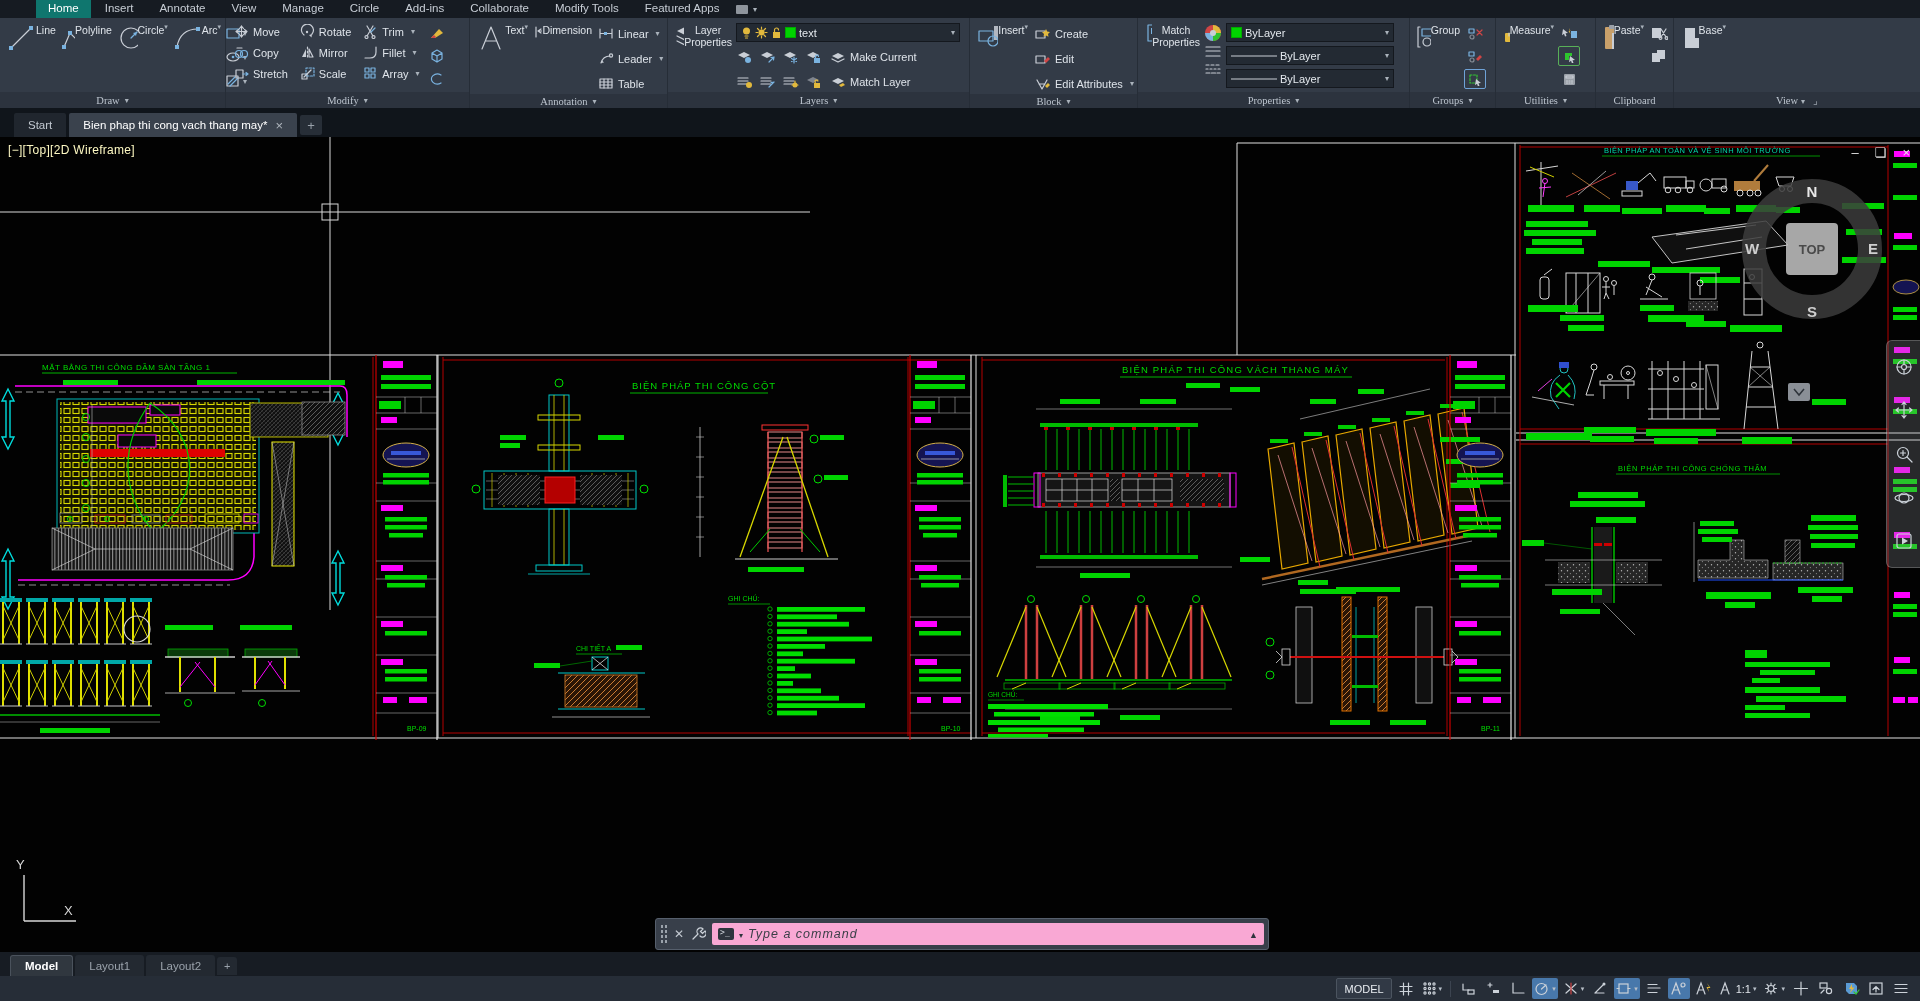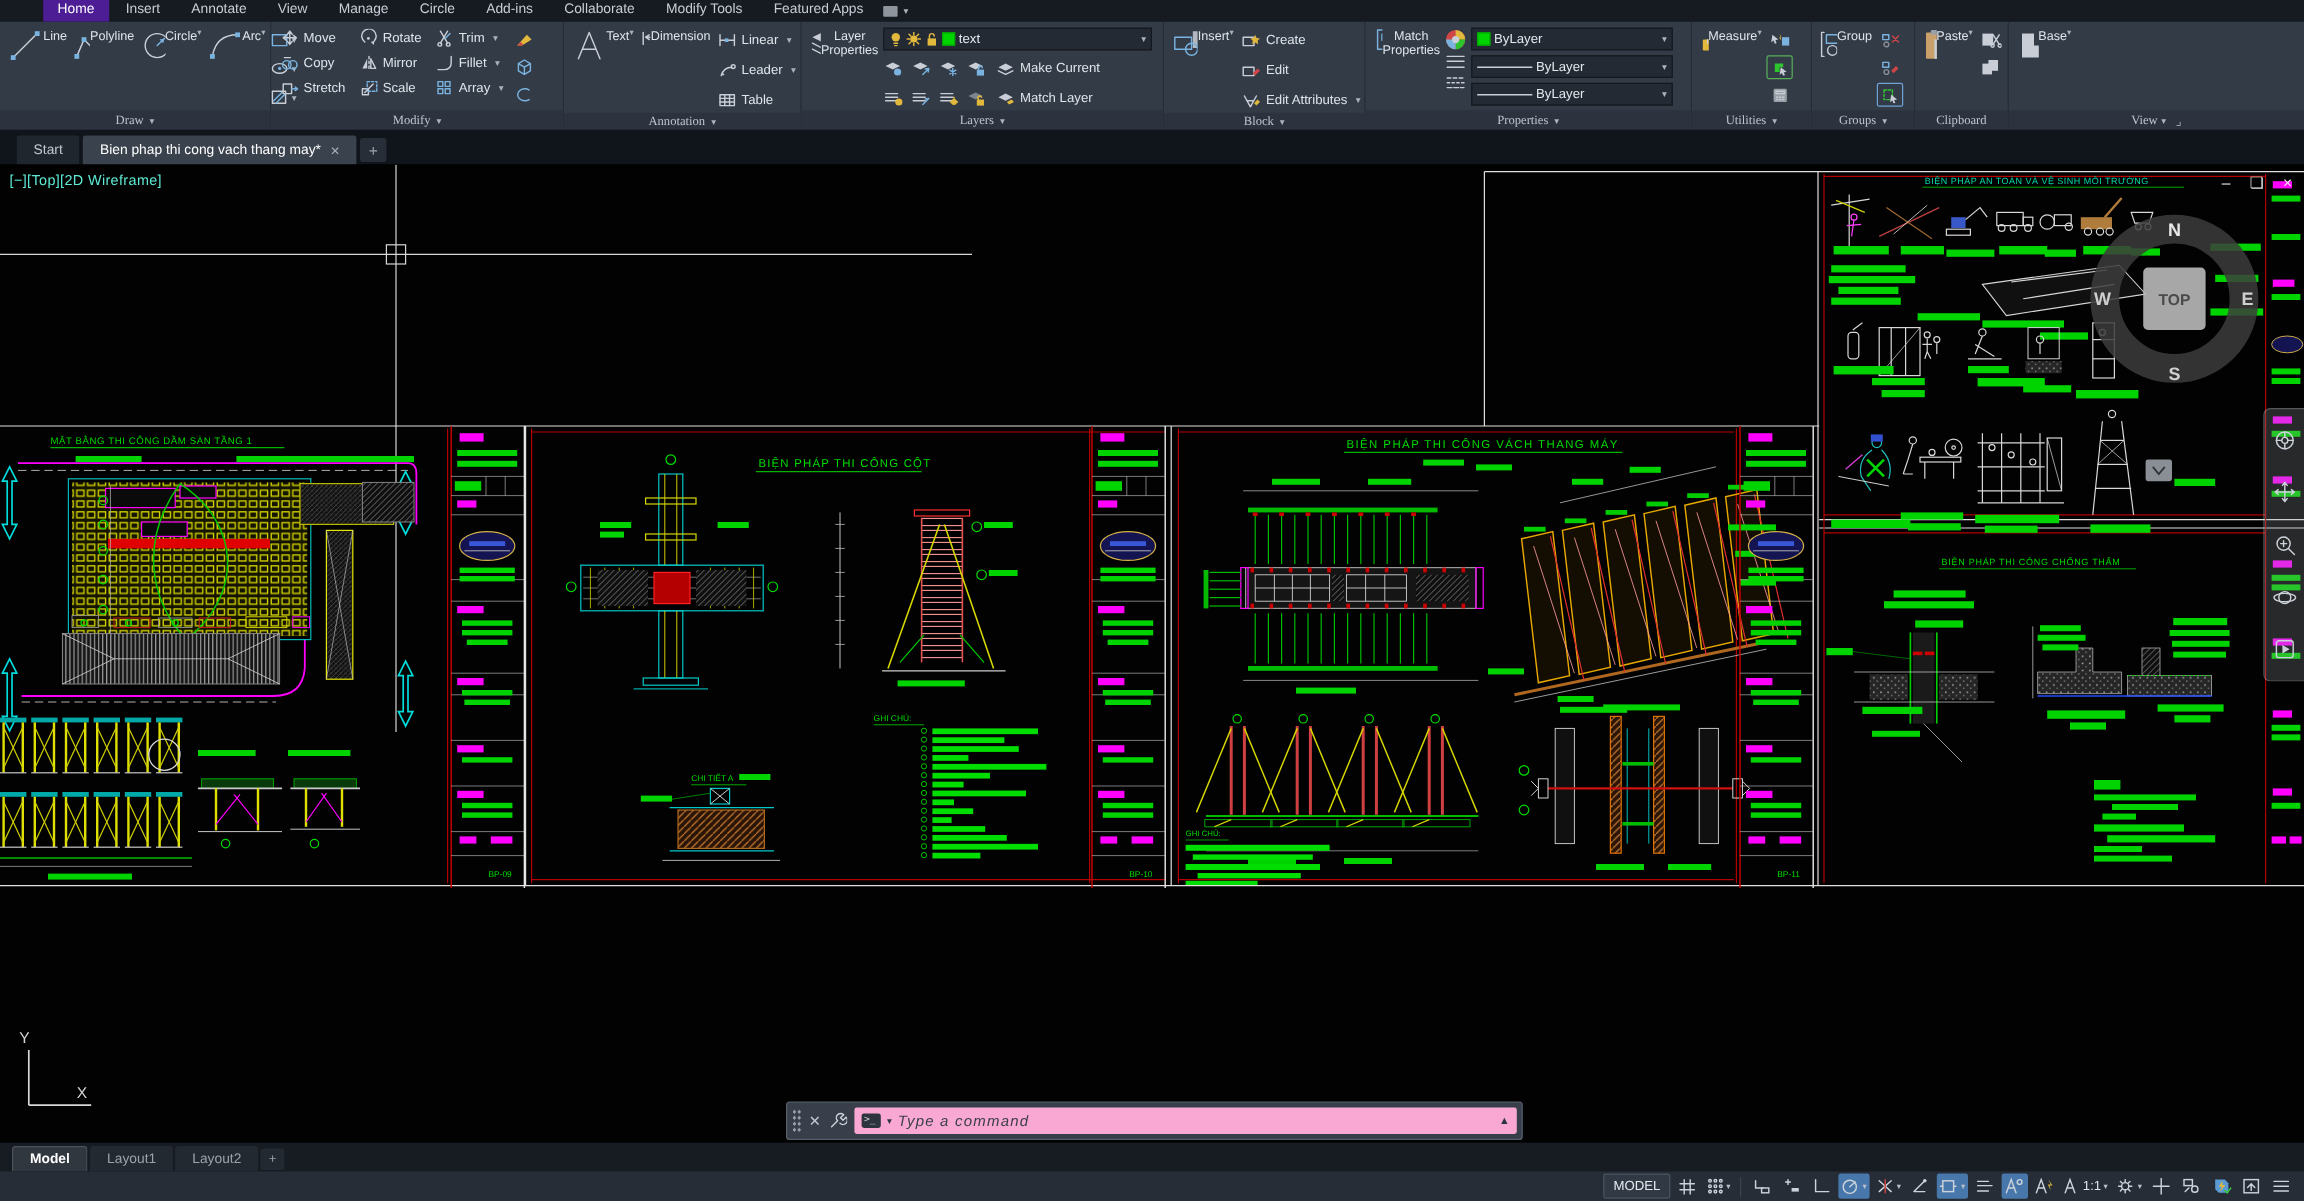--- a/index.html
+++ b/index.html
@@ -3,21 +3,21 @@
 <meta charset="utf-8">
 <style>
   html,body{margin:0;padding:0;background:#000;}
   *{box-sizing:border-box;}
   .app{position:relative;width:1920px;height:1001px;overflow:hidden;background:#05070a;
        font-family:"Liberation Sans",sans-serif;color:#dfe4ea;font-size:11px;}
 
   
   .tabbar{height:18px;background:#161b22;display:flex;align-items:stretch;padding-left:36px;gap:2px;}
   .rtab{padding:2px 12px 1px;color:#c7cdd5;cursor:default;font-size:11.5px;}
-  .rtab.active{background:#4c1d95;color:#fff;}
+  .rtab.active{background:#0f766e;color:#fff;}
   .tab-widget{width:26px;display:flex;align-items:center;justify-content:center;gap:2px;color:#9aa2ab;}
   .tab-widget .box{width:12px;height:9px;background:#8f959d;border-radius:1px;}
   .dd::after{content:"▾";font-size:8px;color:#aab2bb;margin-left:3px;}
 
   
   .ribbon{height:90px;background:#333b47;display:flex;align-items:stretch;}
   .panel{display:flex;flex-direction:column;border-right:1px solid #262d37;position:relative;}
   .panel-body{flex:1;display:flex;align-items:flex-start;padding:3px 6px 0;gap:4px;}
   .panel-label{height:16px;background:#2c333e;color:#bdc5cf;display:flex;align-items:center;justify-content:center;
                font-size:10.5px;gap:2px;font-family:Liberation Serif, serif;}
@@ -44,21 +44,21 @@
   .filetabs{height:29px;background:#10151b;display:flex;align-items:flex-end;padding-left:14px;gap:3px;}
   .ftab{height:24px;display:flex;align-items:center;padding:0 14px;background:#20262e;color:#c2c9d1;
         border-radius:2px 2px 0 0;font-size:11.5px;gap:8px;}
   .ftab.active{background:#3a424d;color:#fff;}
   .ftab .close::after{content:"×";color:#aeb5bd;font-size:13px;}
   .plus-tab{width:22px;height:20px;background:#272e37;border-radius:2px;display:flex;align-items:center;justify-content:center;margin-bottom:2px;}
   .plus-tab::after{content:"+";color:#9aa2ab;font-size:13px;}
 
   
   .canvas{position:relative;width:1920px;height:815px;background:#020202;overflow:hidden;}
-  .vp-label{position:absolute;left:8px;top:6px;color:#5eead4;font-size:12px;letter-spacing:.3px;}
+  .vp-label{position:absolute;left:8px;top:6px;color:#fef9c3;font-size:12px;letter-spacing:.3px;}
   .win-controls{position:absolute;right:10px;top:8px;display:flex;gap:16px;color:#e8e8e8;font-size:13px;}
   .navbar{position:absolute;right:0;top:203px;width:34px;height:228px;background:rgba(150,156,163,.26);
           border:1px solid rgba(255,255,255,.22);border-right:none;border-radius:6px 0 0 6px;
           display:flex;flex-direction:column;align-items:center;justify-content:space-around;padding:4px 0;}
   .ucs{position:absolute;left:12px;top:700px;}
   
   .cmdwrap{position:absolute;left:655px;top:781px;width:614px;height:32px;background:#383f4a;
            border:1px solid #565f6c;border-radius:3px;display:flex;align-items:center;padding:2px 4px;gap:6px;}
   .cmd-grip{width:8px;height:20px;background-image:radial-gradient(#9aa2ab 1px,transparent 1.2px);
             background-size:4px 5px;}
@@ -497,58 +497,20 @@
               <span class="flex">ByLayer</span>
               <span class="car">▾</span>
             </div>
         </div>
       </div>
       <div class="panel-label dd">
           <span>Properties</span>
         </div>
     </div>
 
-    <div class="panel" style="width:100px">
-      <div class="panel-body">
-        <div class="bigbtn" style="width:52px">
-          <svg class="ic" width="34" height="28">
-              <rect class="fy" x="3" y="10" width="28" height="9" rx="1"></rect>
-              <path d="M7 10 v3 M11 10 v4 M15 10 v3 M19 10 v4 M23 10 v3 M27 10 v4" stroke="#5a4a10"></path>
-            </svg>
-          <span class="lbl">Measure</span>
-          <span class="caret">▾</span>
-        </div>
-        <div class="iconcol">
-          <div class="iconbtn">
-              <svg class="ic" width="17" height="13">
-                <path class="fw" d="M2 2 l5 4 l-2.5 .3 l1 2.7 l-1.5 .5 l-1-2.7 l-2 1.5 z"></path>
-                <path class="fy" d="M8 1 l1.5 3 l-2 0 l2 3"></path>
-                <rect class="fb" x="10" y="4" width="6" height="7"></rect>
-              </svg>
-            </div>
-          <div class="iconbtn" style="border:1px solid #58b058;border-radius:2px">
-              <svg class="ic" width="15" height="13">
-                <path class="fg" d="M3 3 h7 v3 h-3 v4 h-4 z"></path>
-                <path class="fw" d="M8 6 l5 4 l-2.5 .3 l1 2.7 l-1.5 .5 l-1-2.7 l-2 1.5 z"></path>
-              </svg>
-            </div>
-          <div class="iconbtn">
-              <svg class="ic" width="15" height="13">
-                <rect class="fgy" x="2" y="1" width="11" height="11" rx="1"></rect>
-                <rect x="4" y="3" width="7" height="2" fill="#2a2f36" stroke="none"></rect>
-                <path d="M4.5 8 h1 M7 8 h1 M9.5 8 h1 M4.5 10 h1 M7 10 h1 M9.5 10 h1" stroke="#2a2f36"></path>
-              </svg>
-            </div>
-        </div>
-      </div>
-      <div class="panel-label dd">
-          <span>Utilities</span>
-        </div>
-    </div>
-
     <div class="panel" style="width:86px">
       <div class="panel-body">
         <div class="bigbtn" style="width:44px">
           <svg class="ic" width="32" height="30">
               <path d="M4 4 H2 V24 H4 M24 4 H26 V24 H24"></path>
               <rect class="b" x="6" y="6" width="11" height="7"></rect>
               <circle cx="11" cy="19" r="4"></circle>
               <path class="fy" d="M20 2 l1.6 3.4 l3.6 .5 l-2.6 2.6 l.6 3.6 l-3.2-1.7 l-3.2 1.7 l.6-3.6 l-2.6-2.6 l3.6-.5 z"></path>
             </svg>
           <span class="lbl">Group</span>
@@ -571,20 +533,58 @@
           <div class="iconbtn" style="border:1px solid #6fa3d8;border-radius:2px">
               <svg class="ic" width="15" height="13">
                 <rect class="g" x="2" y="2" width="7" height="8" stroke-dasharray="2 1.5"></rect>
                 <path class="fw" d="M8 6 l5 4 l-2.5 .3 l1 2.7 l-1.5 .5 l-1-2.7 l-2 1.5 z"></path>
               </svg>
             </div>
         </div>
       </div>
       <div class="panel-label dd">
           <span>Groups</span>
+        </div>
+    </div>
+
+    <div class="panel" style="width:100px">
+      <div class="panel-body">
+        <div class="bigbtn" style="width:52px">
+          <svg class="ic" width="34" height="28">
+              <rect class="fy" x="3" y="10" width="28" height="9" rx="1"></rect>
+              <path d="M7 10 v3 M11 10 v4 M15 10 v3 M19 10 v4 M23 10 v3 M27 10 v4" stroke="#5a4a10"></path>
+            </svg>
+          <span class="lbl">Measure</span>
+          <span class="caret">▾</span>
+        </div>
+        <div class="iconcol">
+          <div class="iconbtn">
+              <svg class="ic" width="17" height="13">
+                <path class="fw" d="M2 2 l5 4 l-2.5 .3 l1 2.7 l-1.5 .5 l-1-2.7 l-2 1.5 z"></path>
+                <path class="fy" d="M8 1 l1.5 3 l-2 0 l2 3"></path>
+                <rect class="fb" x="10" y="4" width="6" height="7"></rect>
+              </svg>
+            </div>
+          <div class="iconbtn" style="border:1px solid #58b058;border-radius:2px">
+              <svg class="ic" width="15" height="13">
+                <path class="fg" d="M3 3 h7 v3 h-3 v4 h-4 z"></path>
+                <path class="fw" d="M8 6 l5 4 l-2.5 .3 l1 2.7 l-1.5 .5 l-1-2.7 l-2 1.5 z"></path>
+              </svg>
+            </div>
+          <div class="iconbtn">
+              <svg class="ic" width="15" height="13">
+                <rect class="fgy" x="2" y="1" width="11" height="11" rx="1"></rect>
+                <rect x="4" y="3" width="7" height="2" fill="#2a2f36" stroke="none"></rect>
+                <path d="M4.5 8 h1 M7 8 h1 M9.5 8 h1 M4.5 10 h1 M7 10 h1 M9.5 10 h1" stroke="#2a2f36"></path>
+              </svg>
+            </div>
+        </div>
+      </div>
+      <div class="panel-label dd">
+          <span>Utilities</span>
         </div>
     </div>
 
     <div class="panel" style="width:78px">
       <div class="panel-body">
         <div class="bigbtn" style="width:42px">
           <svg class="ic" width="28" height="30">
               <rect class="ft" x="3" y="4" width="16" height="22" rx="1"></rect>
               <rect class="fgy" x="7" y="2" width="8" height="4" rx="1"></rect>
               <path class="fw" d="M10 10 h12 l3 3 v13 h-15 z"></path>

